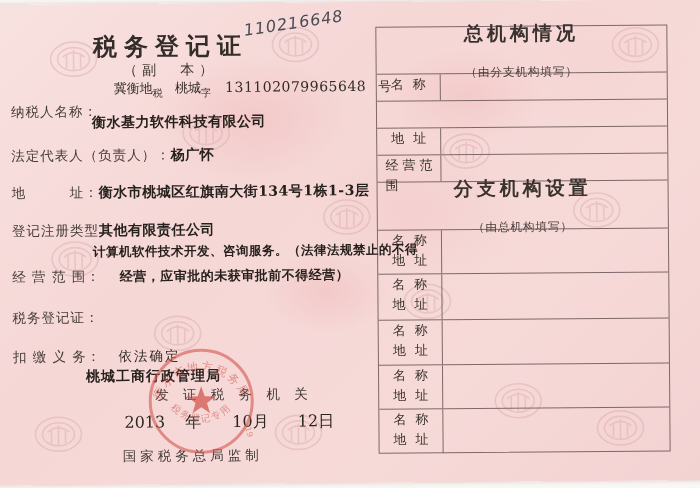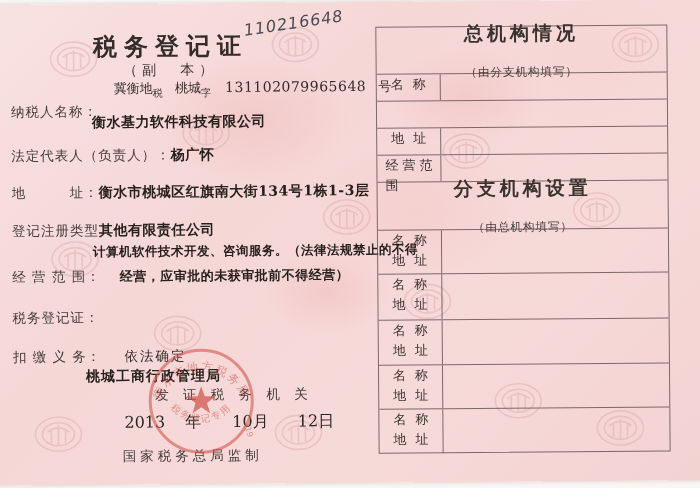--- a/index.html
+++ b/index.html
@@ -108,21 +108,21 @@
   <div class="abs val scope1" style="left:96px;top:240px;font-size:12.5px;">计算机软件技术开发、咨询服务。（法律法规禁止的不得</div>
   <div class="abs" style="left:15px;top:262px;">
     <span class="lbl">经 营 范 围：</span>
     <span class="val" style="margin-left:14px;font-size:13px;">经营，应审批的未获审批前不得经营）</span>
   </div>
 
   <div class="abs lbl" style="left:15px;top:305px;">税务登记证：</div>
 
   <div class="abs" style="left:15px;top:342px;">
     <span class="lbl">扣 缴 义 务：</span>
-    <span style="font-size:13.5px;color:#322b27;margin-left:18px;letter-spacing:2px;text-align:center;">依法确定</span>
+    <span style="font-size:13.5px;color:#322b27;margin-left:12px;letter-spacing:2px;text-align:center;">依法确定</span>
   </div>
 
   <div class="abs val" style="left:88px;top:364px;letter-spacing:1px;">桃城工商行政管理局</div>
   <div class="abs lbl" style="left:157px;top:383px;letter-spacing:5px;">发 证 税 务 机 关</div>
 
   <div class="abs datebits" style="left:126px;top:409px;">
     <span style="margin-right:15px;">2013</span>
     <span style="margin-right:26px;">年</span>
     <span style="margin-right:24px;text-align:right;">10月</span>
     <span>12日</span>

